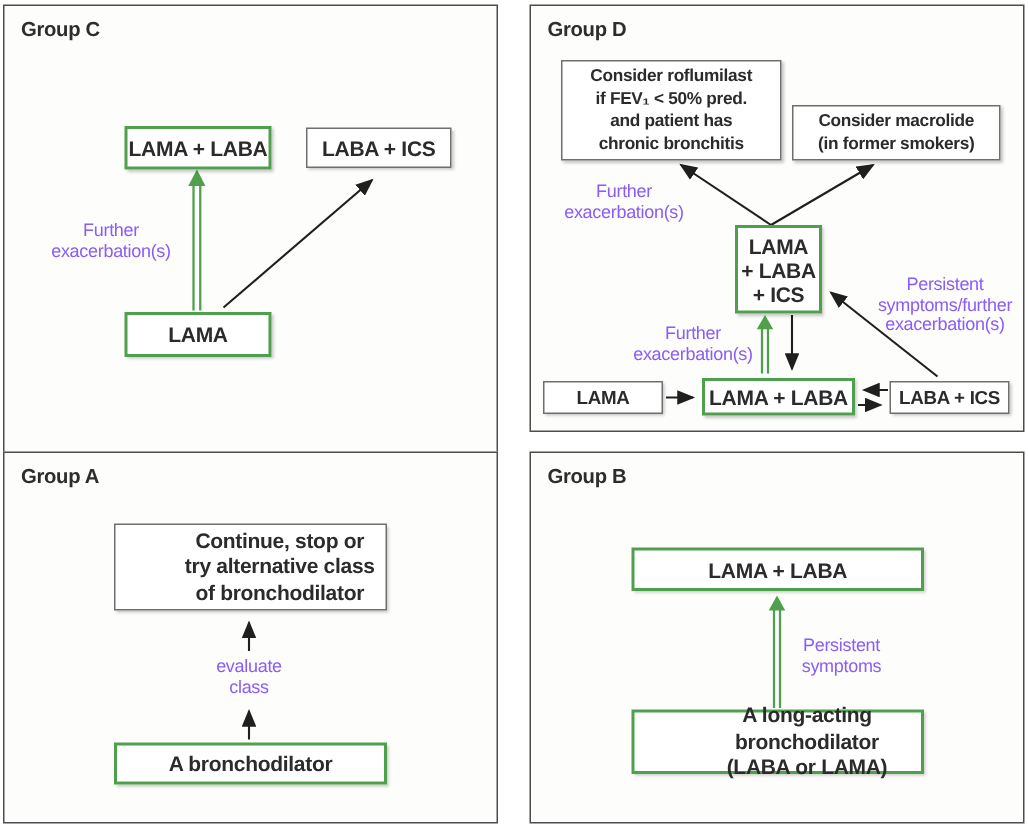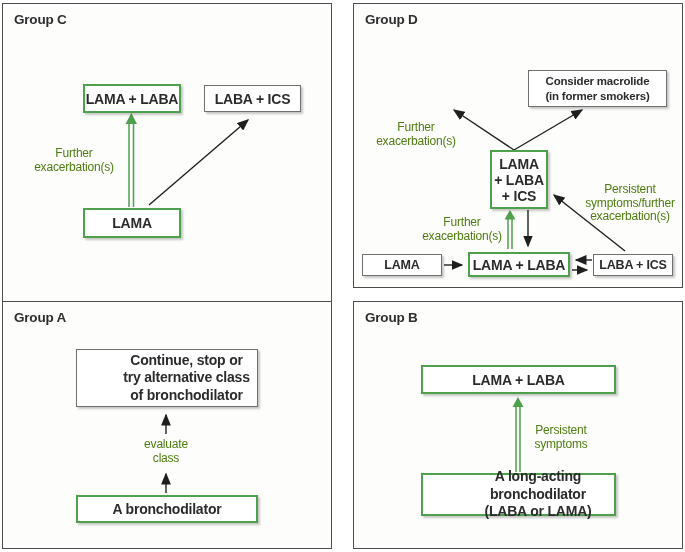--- a/index.html
+++ b/index.html
@@ -16,21 +16,21 @@
   }
   .arrows{position:absolute;left:0;top:0;pointer-events:none;}
   .box{
     position:absolute;background:#ffffff;display:flex;align-items:center;justify-content:center;
     text-align:center;font-weight:bold;color:#2b2b2b;white-space:pre-line;box-sizing:border-box;
     letter-spacing:-0.2px;box-shadow:1.5px 1.5px 2px rgba(0,0,0,0.22);
   }
   .box.green{border:2px solid #4ea04c;}
   .box.gray{border:1.6px solid #6f6f6f;}
   .lbl{
-    position:absolute;color:#4d7c0f;font-size:12px;line-height:13.5px;text-align:center;
+    position:absolute;color:#8b5cf6;font-size:12px;line-height:13.5px;text-align:center;
     white-space:pre-line;letter-spacing:-0.2px;
   }
   .fs13{font-size:14px;line-height:16px;}
   .fs12{font-size:12.5px;line-height:15px;}
   .fs11{font-size:11.5px;line-height:15px;}
   .lh18{line-height:17.5px;padding-left:39px;}
 </style>
 </head>
 <body>
 
@@ -72,20 +72,24 @@
         <line x1="154" y1="245" x2="154" y2="213" stroke="#4ea04c" stroke-width="1.5"></line>
         <line x1="158" y1="245" x2="158" y2="213" stroke="#4ea04c" stroke-width="1.5"></line>
         <polygon points="156,206 150.5,215.5 161.5,215.5" fill="#4ea04c"></polygon>
       </g>
       <line x1="174" y1="206" x2="174" y2="242" stroke="#1f1f1f" stroke-width="1.4" marker-end="url(#md)"></line>
       <line x1="90" y1="261" x2="108" y2="261" stroke="#1f1f1f" stroke-width="1.4" marker-end="url(#md)"></line>
       <line x1="238" y1="256" x2="222" y2="256" stroke="#1f1f1f" stroke-width="1.4" marker-end="url(#md)"></line>
       <line x1="218" y1="266" x2="233" y2="266" stroke="#1f1f1f" stroke-width="1.4" marker-end="url(#md)"></line>
       <line x1="271" y1="247" x2="200" y2="191" stroke="#1f1f1f" stroke-width="1.4" marker-end="url(#md)"></line>
     </svg>
+    <div class="box gray fs11" style="left:20px;top:36px;width:147px;height:67px">Consider roflumilast
+if FEV₁ &lt; 50% pred.
+and patient has
+chronic bronchitis</div>
     <div class="box gray fs11" style="left:174px;top:66px;width:139px;height:37px">Consider macrolide
 (in former smokers)</div>
     <div class="box green fs13" style="left:136px;top:146px;width:58px;height:59px">LAMA
 + LABA
 + ICS</div>
     <div class="box gray fs12" style="left:8px;top:250px;width:80px;height:22px">LAMA</div>
     <div class="box green fs13" style="left:114px;top:248px;width:102px;height:25px">LAMA + LABA</div>
     <div class="box gray fs12" style="left:239px;top:250px;width:80px;height:22px">LABA + ICS</div>
     <div class="lbl" style="left:12px;top:117px;width:100px">Further
 exacerbation(s)</div>

